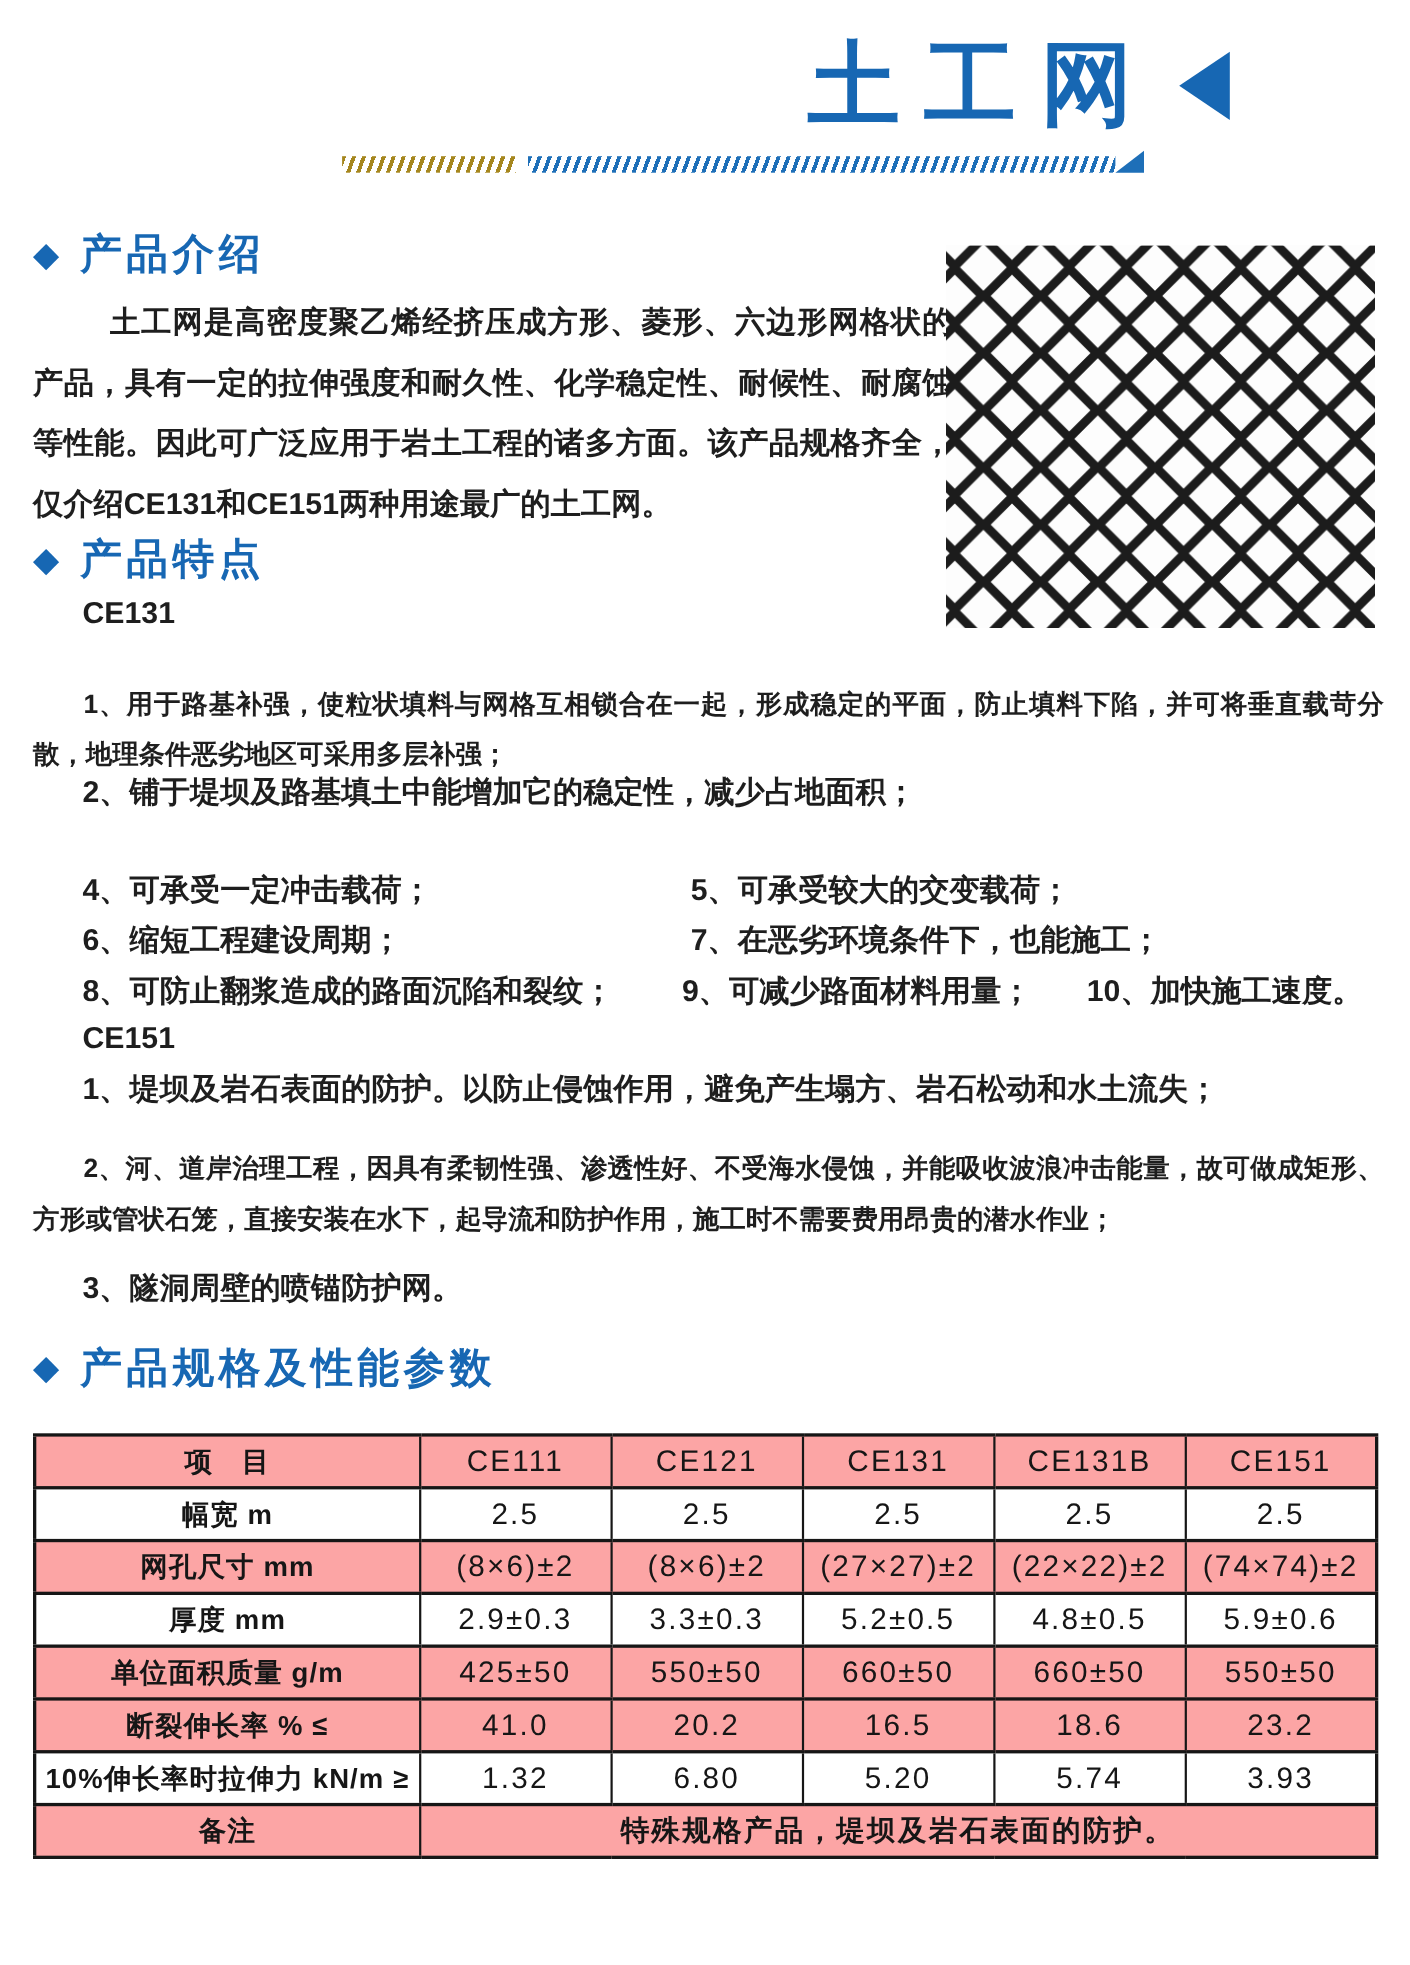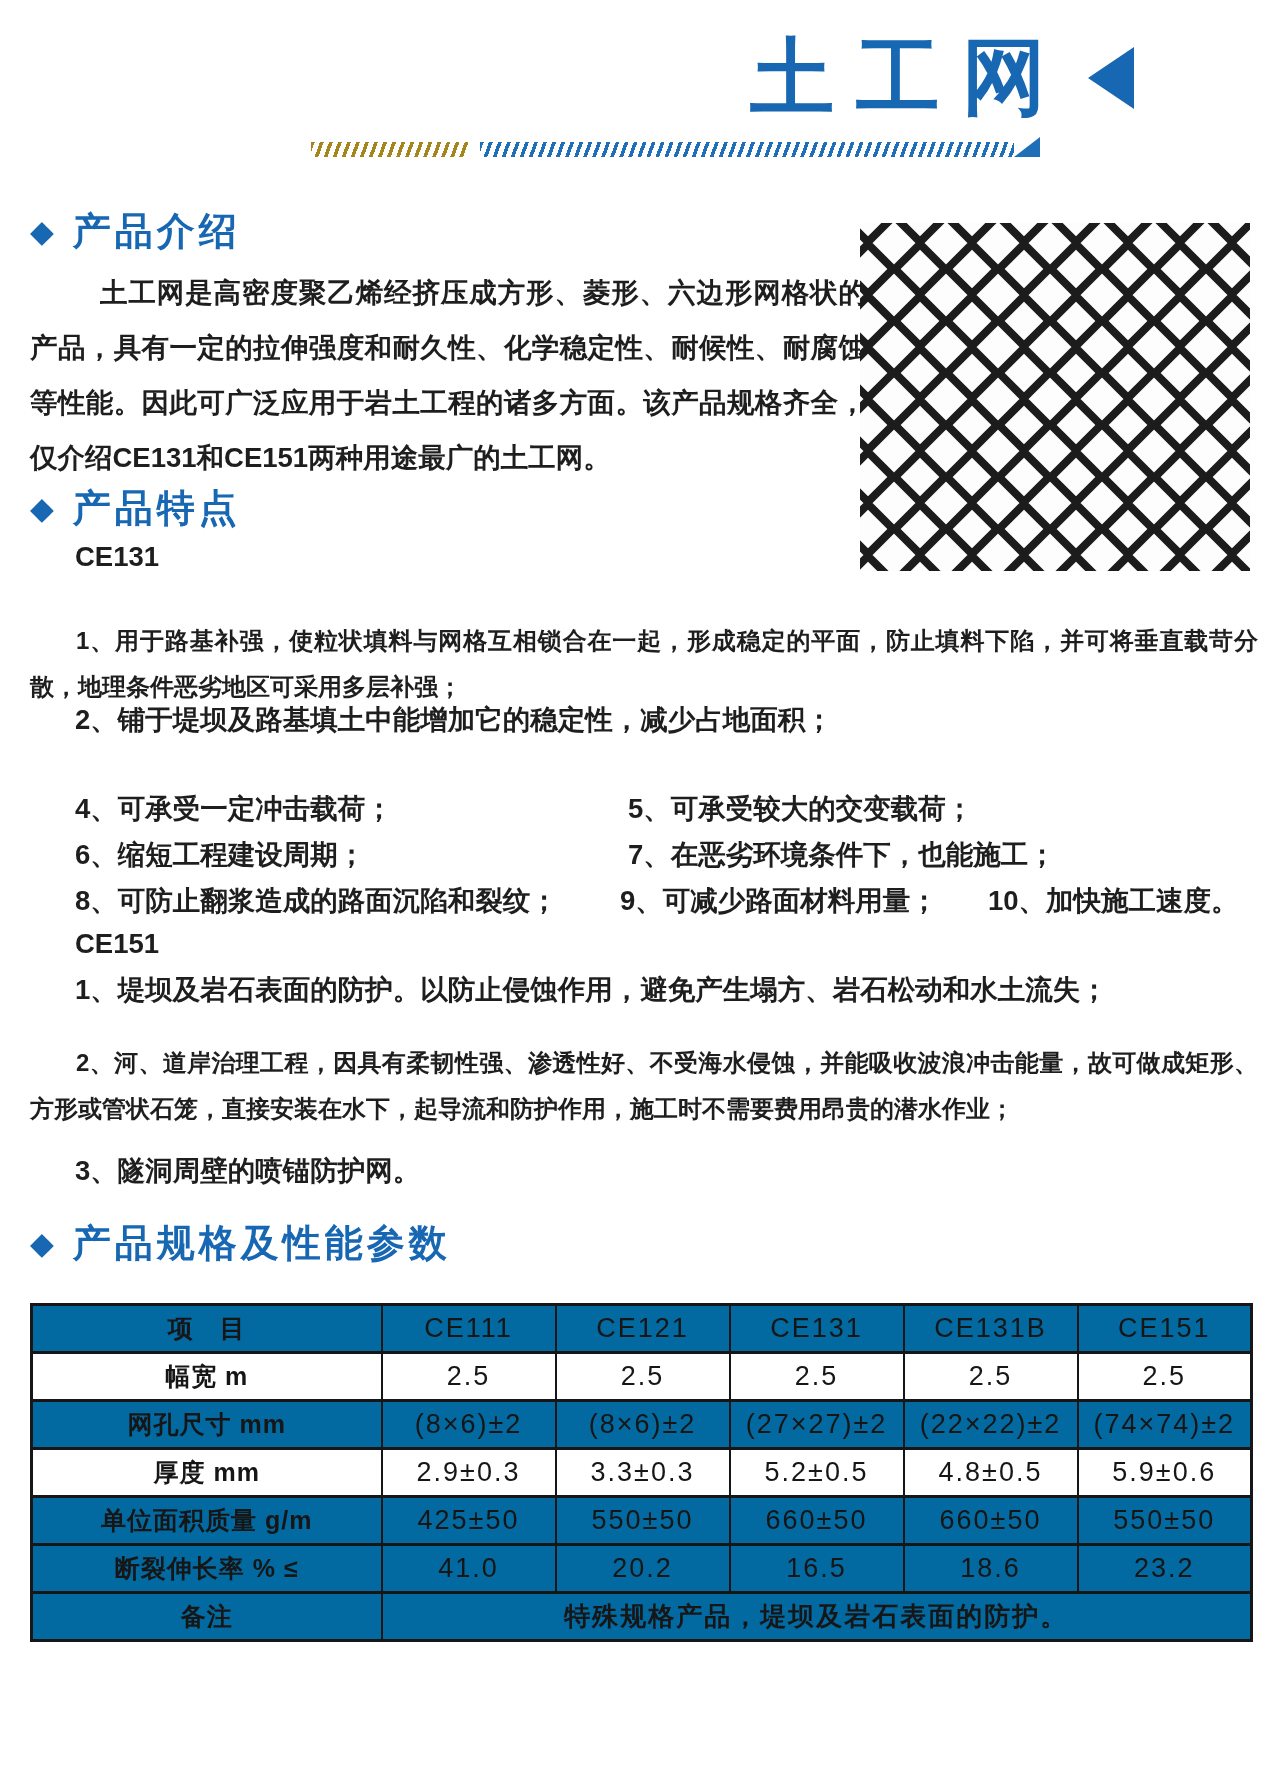--- a/index.html
+++ b/index.html
@@ -1,20 +1,20 @@
 <!DOCTYPE html>
 <html><head>
 <meta charset="utf-8">
 <style>
   html,body{margin:0;padding:0;background:#ffffff;}
   body{font-family:"Liberation Sans","DejaVu Sans",sans-serif;}
   .page{position:relative;width:1282px;height:1786px;background:#ffffff;overflow:hidden;}
 
   
-  .title-row{position:absolute;top:36px;left:0;width:1118px;display:flex;justify-content:flex-end;align-items:center;gap:20px;margin-left:16px;}
+  .title-row{position:absolute;top:36px;left:0;width:1118px;display:flex;justify-content:flex-end;align-items:center;gap:20px;}
   .page-title{font-family:"Liberation Serif","DejaVu Serif",serif;font-weight:700;font-size:84px;line-height:84px;color:#1767b3;letter-spacing:22px;white-space:nowrap;}
   .title-arrow{width:0;height:0;border-top:31px solid transparent;border-bottom:31px solid transparent;border-right:46px solid #1767b3;}
 
   .stripe{position:absolute;top:141px;left:311px;height:16px;display:flex;align-items:flex-end;}
   .stripe-gold{width:158px;height:15px;background:repeating-linear-gradient(110deg,#a5861d 0 3.5px,rgba(0,0,0,0) 3.5px 8.5px);}
   .stripe-blue{width:534px;height:15px;margin-left:11px;background:repeating-linear-gradient(110deg,#1e6fb8 0 3.5px,rgba(0,0,0,0) 3.5px 8.5px);}
   .stripe-end{width:0;height:0;border-left:26px solid transparent;border-bottom:20px solid #1e6fb8;}
 
   
   .sec-head{position:absolute;left:30px;display:flex;align-items:center;gap:19px;color:#1767b3;}
@@ -49,21 +49,21 @@
   #f-c2{top:1016px;}
   #f-c3{top:1153px;left:75px;}
 
   
   .spec-table{position:absolute;left:30px;top:1303px;width:1220px;border-collapse:collapse;table-layout:fixed;}
   .spec-table col.c-label{width:350px;}
   .spec-table col.c-val{width:174px;}
   .spec-table td,.spec-table th{border:2px solid #161616;border-top-width:3px;border-bottom-width:3px;text-align:center;vertical-align:middle;padding:0;}
   .spec-table{border:3px solid #161616;}
   .spec-table tr{height:48px;}
-  .r-blue{background:#0369a1;}
+  .r-blue{background:#fca5a5;}
   .r-white{background:#ffffff;}
   .lbl{font-size:25px;font-weight:600;color:#161616;letter-spacing:1px;}
   .val{font-size:27px;font-weight:400;color:#161616;letter-spacing:2px;margin-left:36px;}
   .note-cell{font-size:26px;font-weight:600;color:#161616;letter-spacing:2px;}
 </style>
 </head>
 <body>
 
 <div class="page">
 
@@ -173,20 +173,28 @@
       <td class="val">550±50</td>
     </tr>
     <tr class="r-blue">
       <td class="lbl">断裂伸长率 % ≤</td>
       <td class="val">41.0</td>
       <td class="val">20.2</td>
       <td class="val">16.5</td>
       <td class="val">18.6</td>
       <td class="val">23.2</td>
     </tr>
+    <tr class="r-white">
+      <td class="lbl">10%伸长率时拉伸力 kN/m ≥</td>
+      <td class="val">1.32</td>
+      <td class="val">6.80</td>
+      <td class="val">5.20</td>
+      <td class="val">5.74</td>
+      <td class="val">3.93</td>
+    </tr>
     <tr class="r-blue">
       <td class="lbl">备注</td>
       <td class="note-cell" colspan="5">特殊规格产品，堤坝及岩石表面的防护。</td>
     </tr>
   </tbody>
     </table>
 
 </div>
 
 </body></html>

